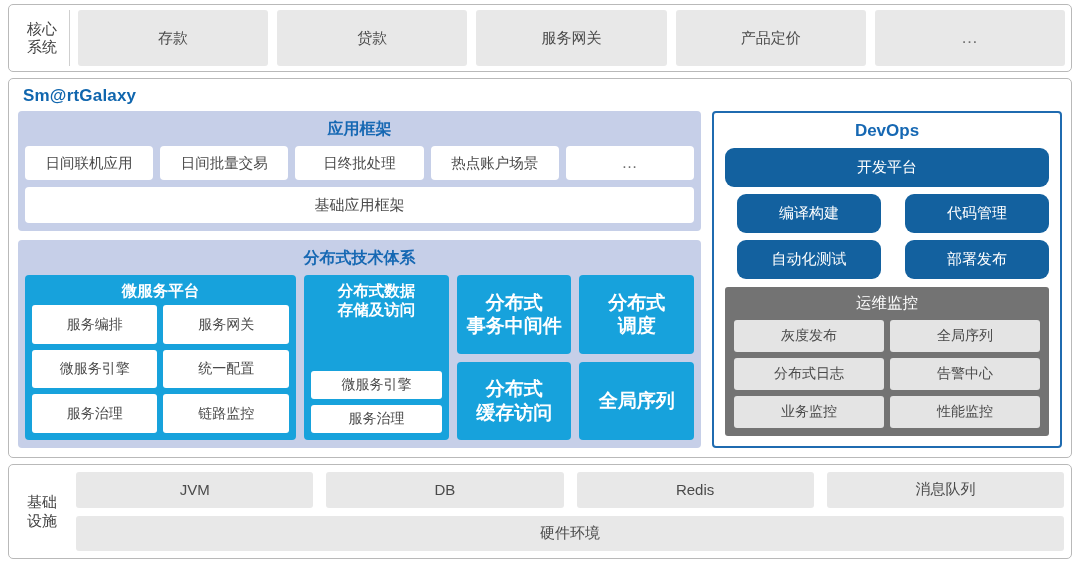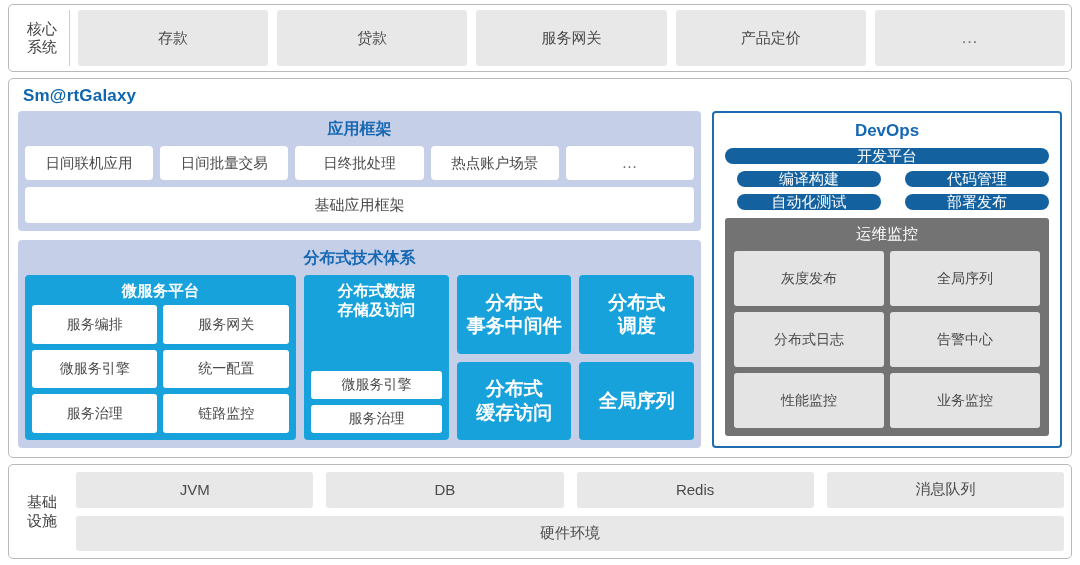--- a/index.html
+++ b/index.html
@@ -248,21 +248,21 @@
     padding: 3px 0 7px 0;
   }
   .blue-btn {
     background: #13619f;
     border-radius: 9px;
     color: #ffffff;
     font-size: 15px;
     display: flex;
     align-items: center;
     justify-content: center;
-    height: 16px;
+    height: 39px;
     box-sizing: border-box;
   }
   .devops-pair {
     display: flex;
     gap: 24px;
     margin-top: 7px;
     padding-left: 12px;
   }
   .devops-pair .blue-btn { flex: 1 1 0; }
   .ops-panel {
@@ -446,22 +446,22 @@
           <div class="blue-btn">自动化测试</div>
           <div class="blue-btn">部署发布</div>
         </div>
         <div class="ops-panel">
           <div class="ops-title">运维监控</div>
           <div class="ops-grid">
             <div class="ops-chip">灰度发布</div>
             <div class="ops-chip">全局序列</div>
             <div class="ops-chip">分布式日志</div>
             <div class="ops-chip">告警中心</div>
+            <div class="ops-chip">业务监控</div>
             <div class="ops-chip">性能监控</div>
-            <div class="ops-chip">业务监控</div>
           </div>
         </div>
       </div>
 
     </div>
   </div>
 
   <div class="card infra-row">
     <div class="infra-label">
       <span>基础</span>

